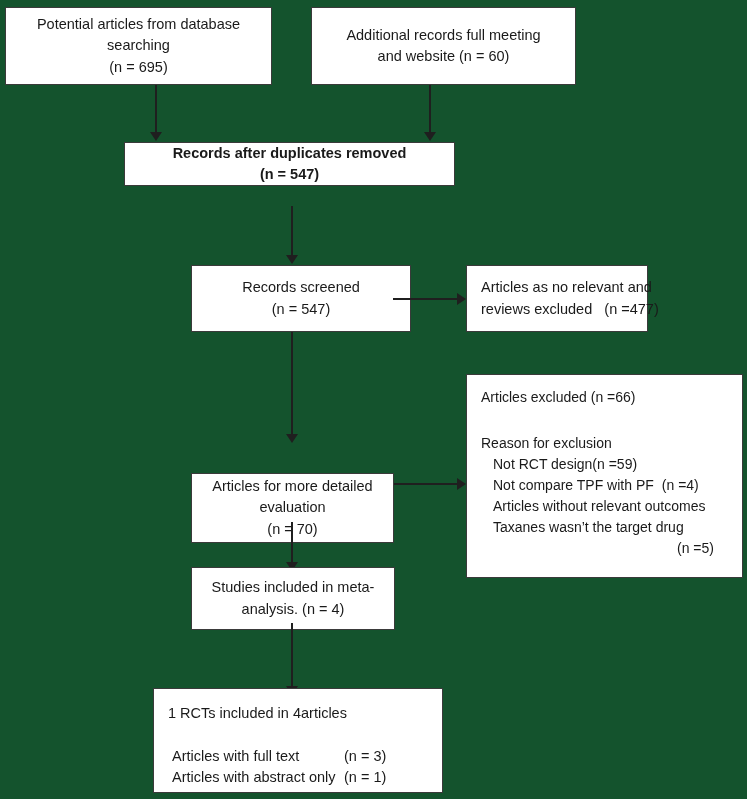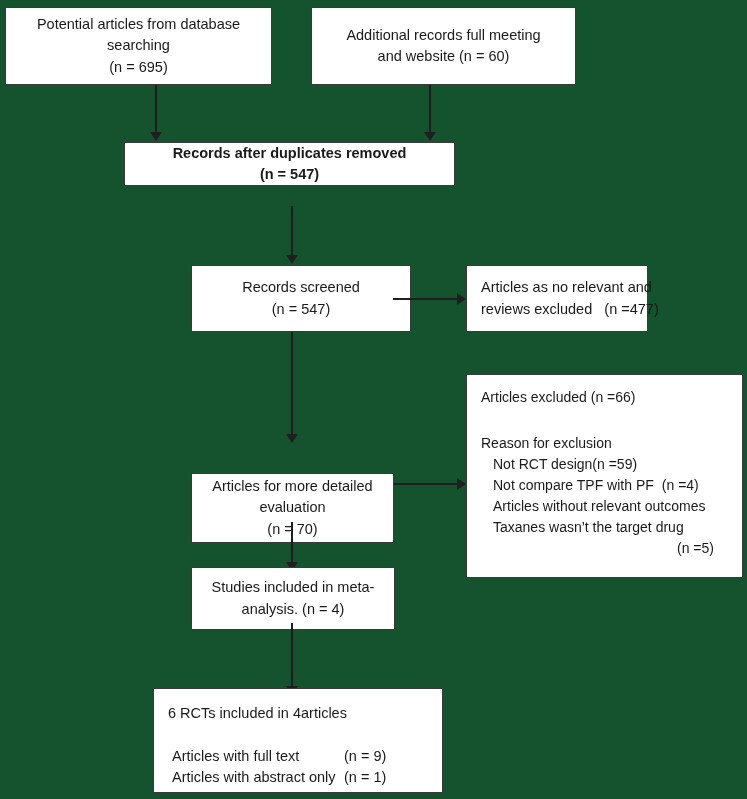--- a/index.html
+++ b/index.html
@@ -144,25 +144,25 @@
 
   <div class="box center" style="left:191px; top:560px; width:204px; height:63px;margin-top:7px;">
     <span class="ln">Studies included in meta-</span>
     <span class="ln">analysis. (n = 4)</span>
   </div>
 
   <div class="line vline" style="left:291px; top:623px; height:65px;"></div>
   <div class="arrow-down" style="left:286px; top:686px;"></div>
 
   <div class="box left" style="left:153px; top:688px; width:290px; height:105px; justify-content:flex-start; padding-top:14px; font-size:14.5px;">
-    <span class="ln pad-l">6 RCTs included in 4articles</span>
+    <span class="ln pad-l">1 RCTs included in 4articles</span>
     <span style="height:22px; display:block;"></span>
     <div class="bottom-row">
       <span class="bottom-label">Articles with full text</span>
-      <span>(n = 9)</span>
+      <span>(n = 3)</span>
     </div>
     <div class="bottom-row">
       <span class="bottom-label">Articles with abstract only</span>
       <span>(n = 1)</span>
     </div>
   </div>
 
 </div>
 
 </body></html>

